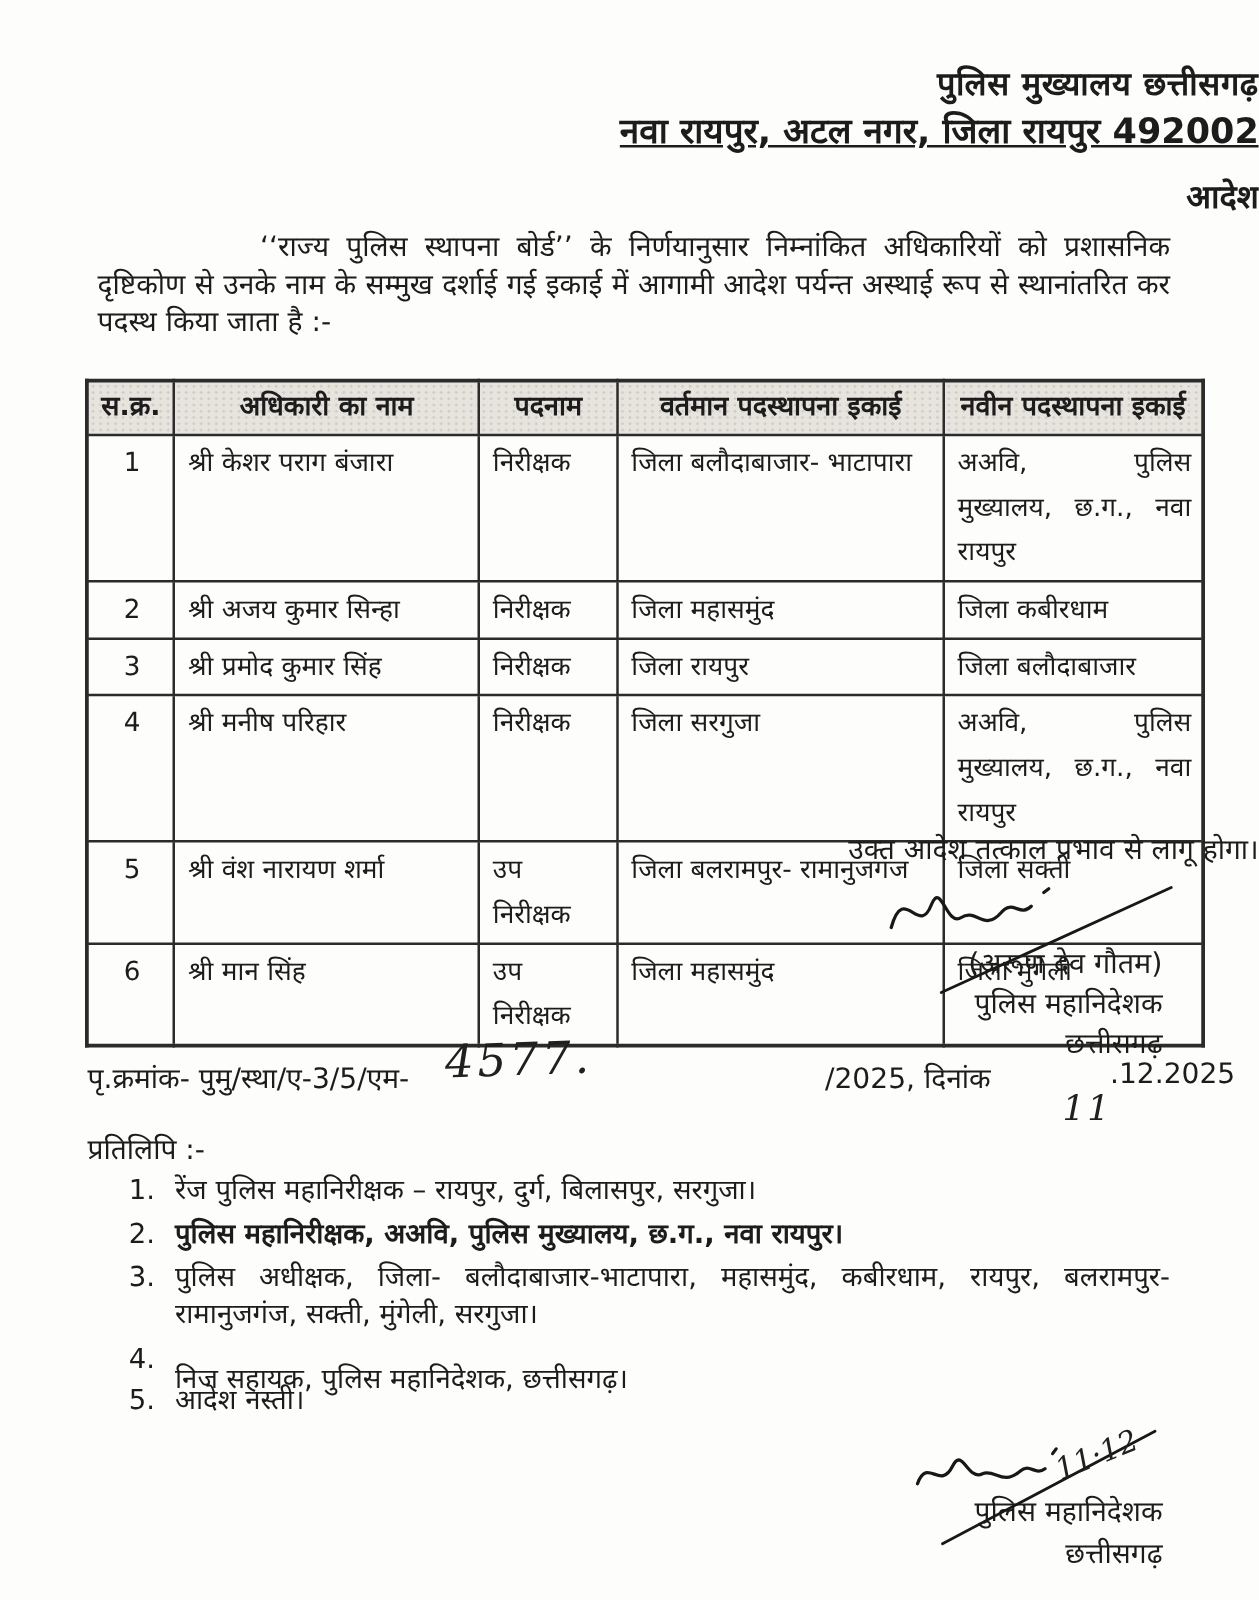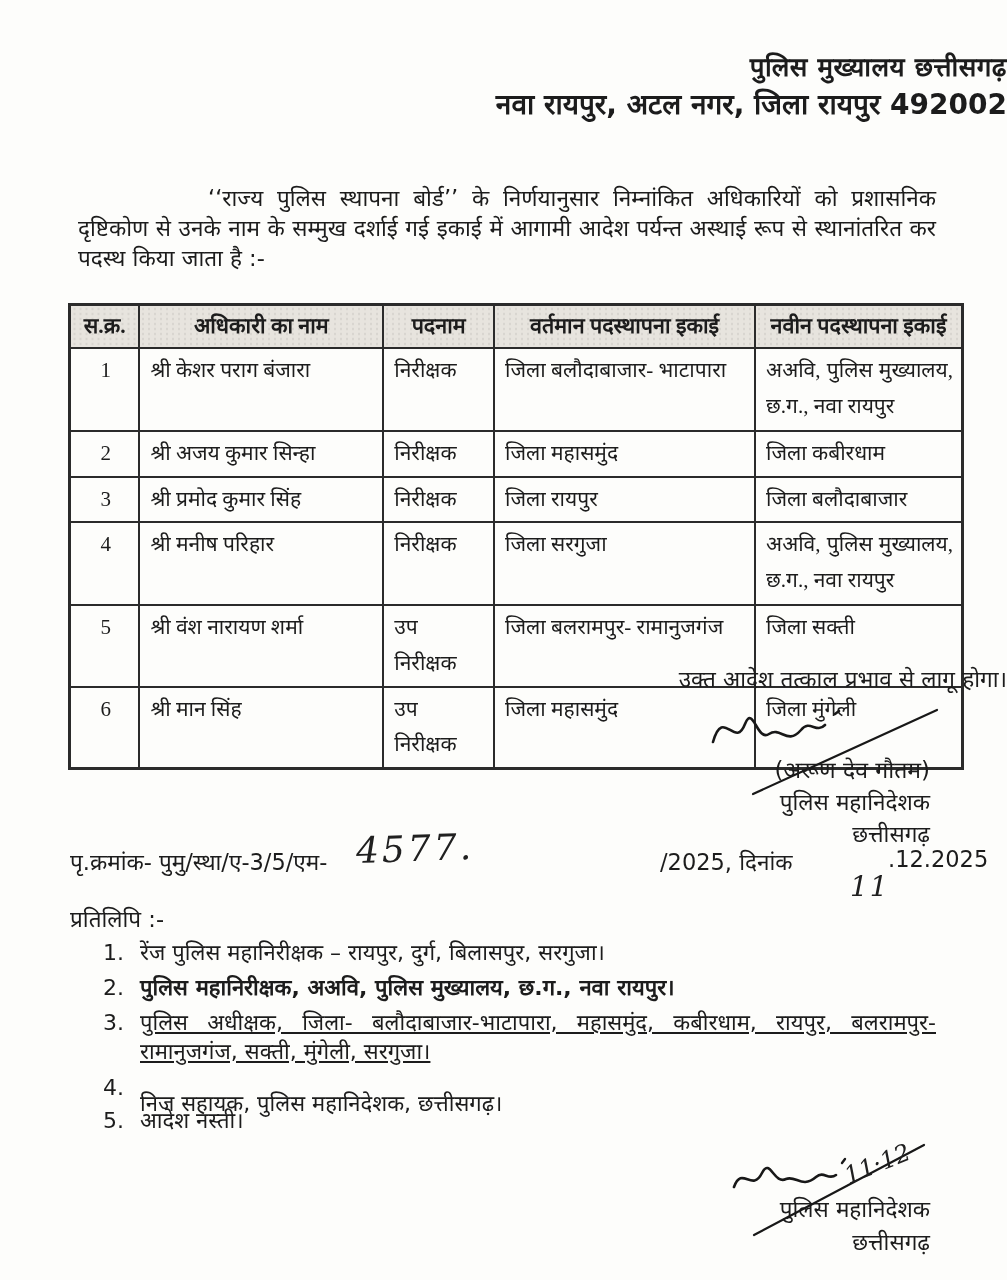--- a/index.html
+++ b/index.html
@@ -17,41 +17,40 @@
   .page{
     position:relative;
     width:1007px;height:1280px;
     background:var(--paper);
     overflow:hidden;
   }
   .abs{position:absolute;}
   .center{text-align:right;}
 
   .doc-title{left:0;top:48px;width:100%;font-size:26px;font-weight:bold;letter-spacing:.5px;}
-  .doc-subtitle{left:0;top:84px;width:100%;font-size:28px;font-weight:bold;}
+  .doc-subtitle{left:0;top:84px;width:100%;font-size:28px;font-weight:bold;text-decoration:underline;}
   .order-heading{left:0;top:138px;width:100%;font-size:26px;font-weight:bold;}
 
   .intro{
     left:78px;top:183px;width:858px;
     font-size:22.5px;line-height:1.34;
     text-align:justify;text-indent:130px;
   }
 
   table.transfer{
     position:absolute;left:68px;top:303px;
     width:896px;border-collapse:collapse;
     font-size:21px;
     border:3px solid var(--line);
   }
   table.transfer th,table.transfer td{
     border:2px solid var(--line);
     padding:4px 8px 4px 10px;
     vertical-align:top;
     line-height:1.7;
-    font-family:Liberation Serif, serif;
   }
   table.transfer th{
     background-color:var(--hdrbg);
     background-image:radial-gradient(rgba(0,0,0,0.10) 1px, transparent 1.4px);
     background-size:6px 5px;
     font-size:21.5px;
     text-align:center;
     line-height:1.25;
     padding:7px 4px;
   }
@@ -81,36 +80,37 @@
     color:#202020;
   }
   .ref-number{left:356px;top:828px;font-size:36px;transform:rotate(-2deg);letter-spacing:3px;}
   .ref-day{left:850px;top:842px;font-size:28px;letter-spacing:2px;margin-top:28px;}
 
   .copies-label{left:70px;top:903px;font-size:22.5px;}
   .copies-intro{left:205px;top:903px;font-size:22.5px;}
   .copy-item{font-size:22px;line-height:1.32;}
   .copy-num{position:absolute;left:103px;width:34px;}
   .copy-text{position:absolute;left:140px;width:796px;}
-  .copy-text.justify{text-align:justify;text-decoration:underline;}
+  .copy-text.justify{text-align:justify;}
 
   .sig2-desig{left:670px;top:1193px;width:260px;font-size:22.5px;}
   .sig2-state{left:670px;top:1226px;width:260px;font-size:22.5px;}
   .sig2-date{left:843px;top:1150px;font-size:24px;transform:rotate(-22deg);}
 
   svg.scrawl{overflow:visible;pointer-events:none;}
   svg.scrawl path,svg.scrawl line{stroke:#181818;fill:none;stroke-linecap:round;}
 </style>
 </head>
 <body>
 
 <div class="page">
 
   <div class="abs center doc-title">पुलिस मुख्यालय छत्तीसगढ़</div>
   <div class="abs center doc-subtitle">नवा रायपुर, अटल नगर, जिला रायपुर 492002</div>
+  <div class="abs center order-heading">आदेश</div>
 
   <div class="abs intro">‘‘राज्य पुलिस स्थापना बोर्ड’’ के निर्णयानुसार निम्नांकित अधिकारियों को प्रशासनिक दृष्टिकोण से उनके नाम के सम्मुख दर्शाई गई इकाई में आगामी आदेश पर्यन्त अस्थाई रूप से स्थानांतरित कर पदस्थ किया जाता है :-</div>
 
   <table class="transfer">
     <colgroup>
       <col class="c-sno">
         <col class="c-name">
         <col class="c-desig">
         <col class="c-cur">
         <col class="c-new">

